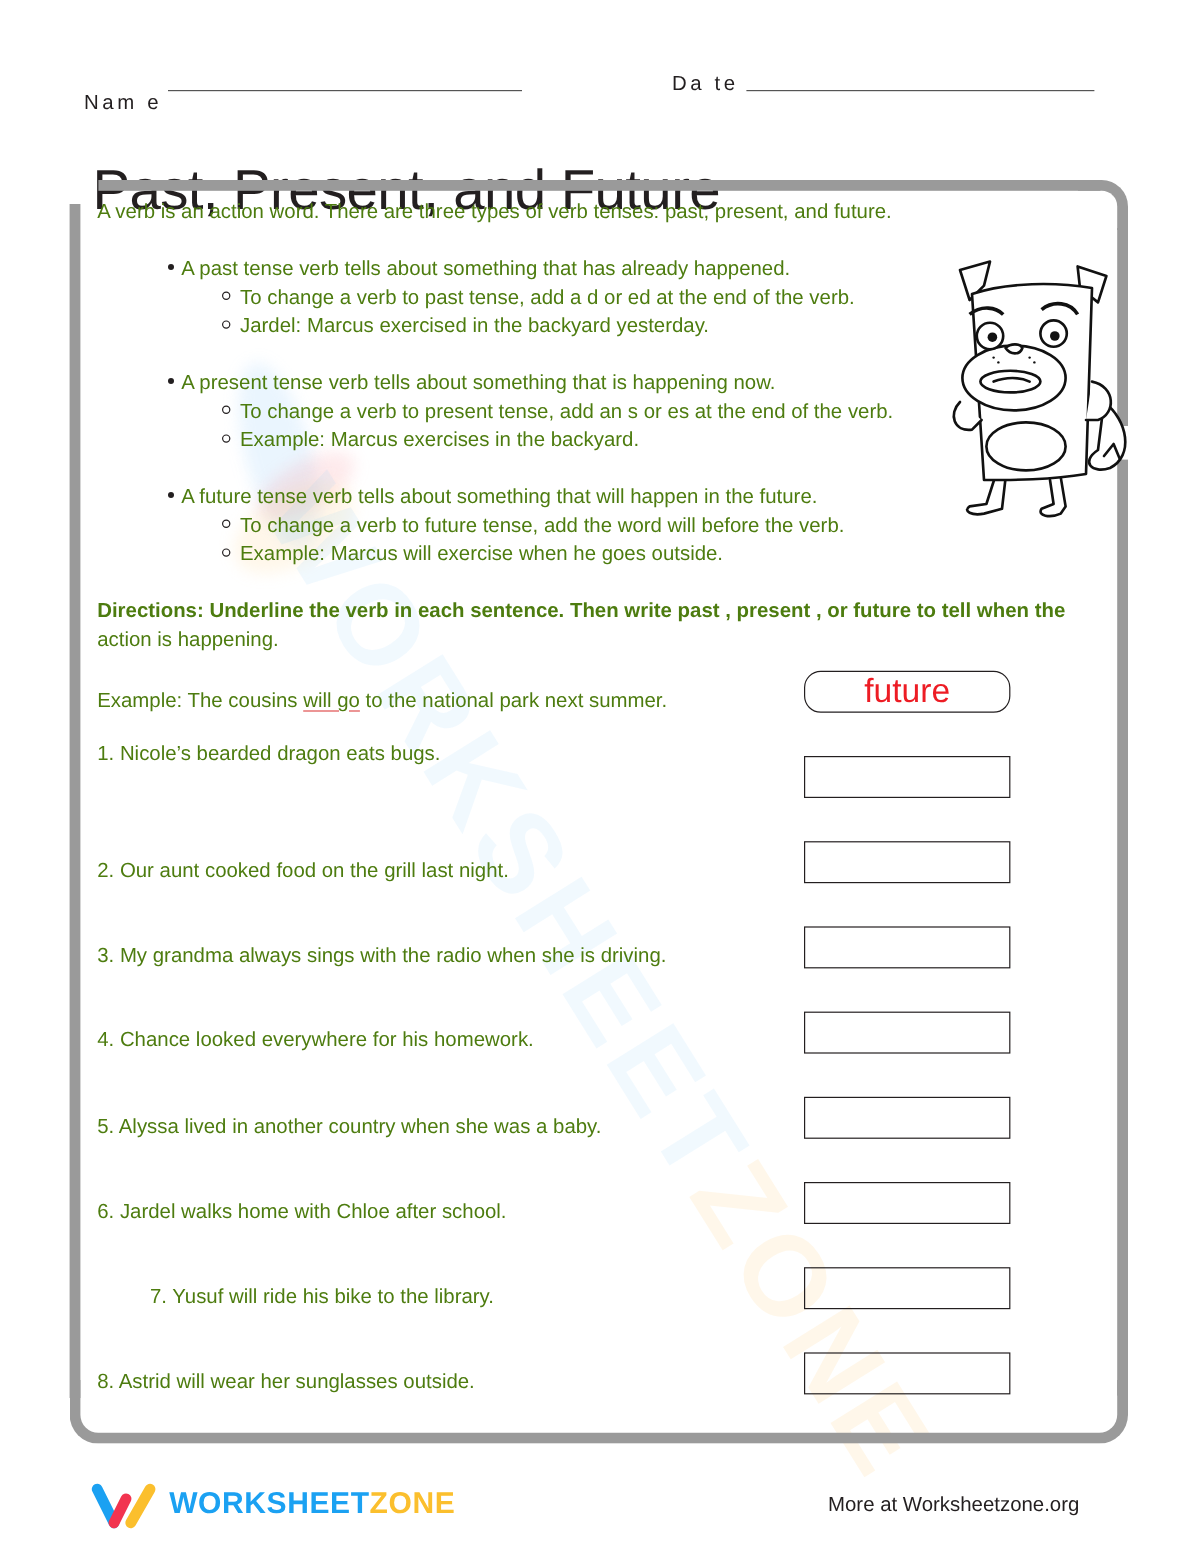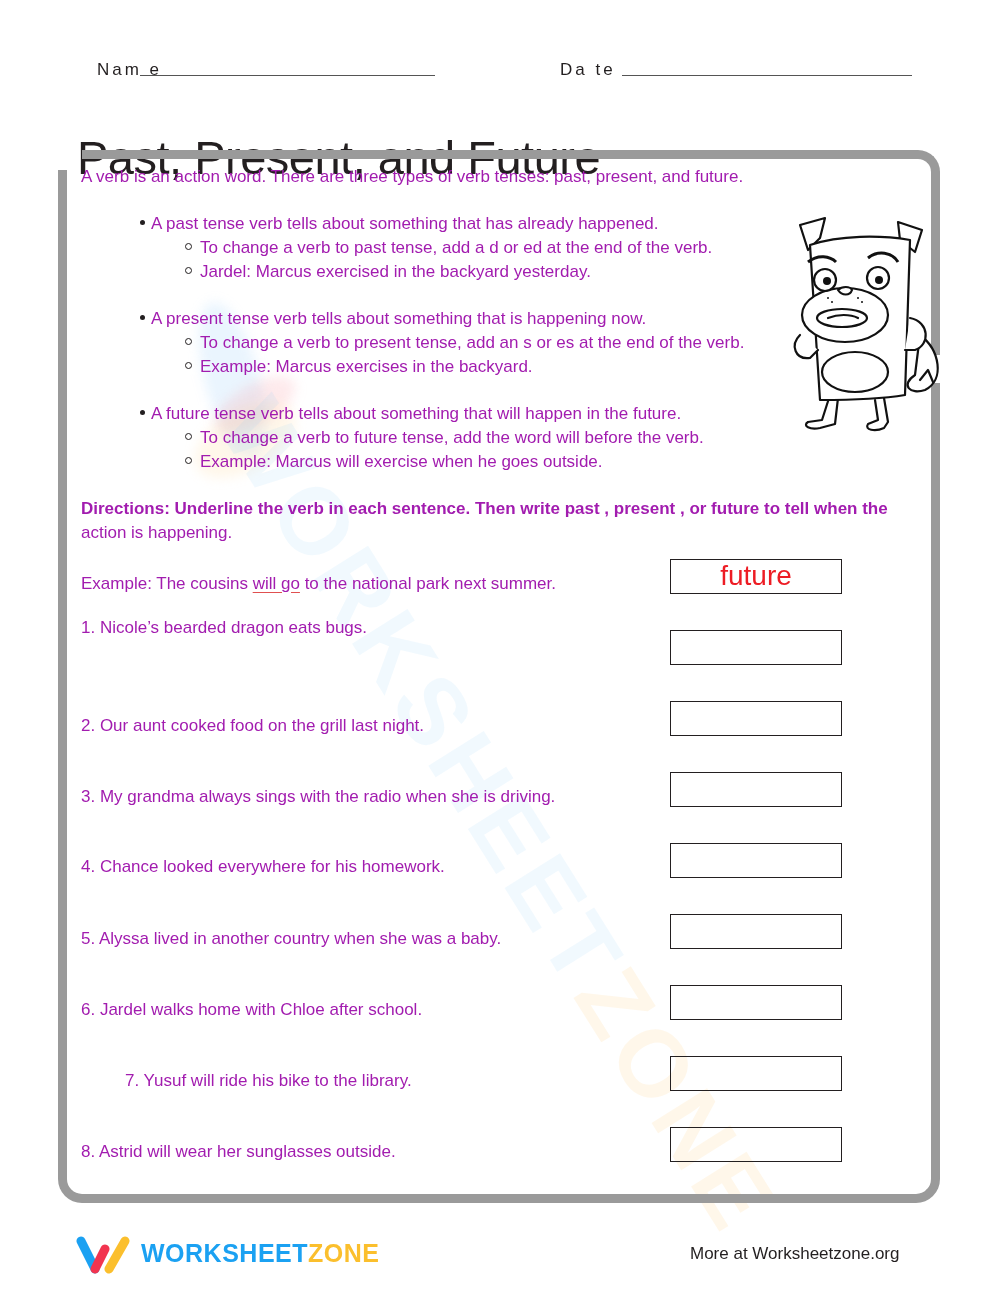--- a/index.html
+++ b/index.html
@@ -13,21 +13,21 @@
     .title { font-size: 47px; color: #231f20; letter-spacing: -0.5px; white-space: nowrap; }
 
     
     .frame-top { left: 82px; top: 150px; width: 835px; height: 9px; background: #9a9a9a; }
     .frame-tr { left: 898px; top: 150px; width: 42px; height: 42px; border-top: 9px solid #9a9a9a; border-right: 9px solid #9a9a9a; border-top-right-radius: 22px; box-sizing: border-box; }
     .frame-right-a { left: 931px; top: 190px; width: 9px; height: 165px; background: #9a9a9a; }
     .frame-right-b { left: 931px; top: 383px; width: 9px; height: 780px; background: #9a9a9a; }
     .frame-left { left: 58px; top: 170px; width: 9px; height: 995px; background: #9a9a9a; }
     .frame-bottom-wrap { left: 58px; top: 1150px; width: 882px; height: 53px; border-left: 9px solid #9a9a9a; border-right: 9px solid #9a9a9a; border-bottom: 9px solid #9a9a9a; border-bottom-left-radius: 24px; border-bottom-right-radius: 24px; box-sizing: border-box; }
 
-    .txt { font-size: 17px; white-space: nowrap; color: #a21caf; }
+    .txt { font-size: 17px; white-space: nowrap; color: #4d7c0f; }
     .bullet1 { left: 140px; }
     .bullet2 { left: 185px; }
     .dot { display: inline-block; width: 5px; height: 5px; background: #231f20; border-radius: 50%; margin-right: 6px; vertical-align: middle; position: relative; top: -2px; }
     .ring { display: inline-block; width: 5px; height: 5px; border: 1.5px solid #231f20; border-radius: 50%; margin-right: 8px; vertical-align: middle; position: relative; top: -2px; box-sizing: content-box; }
 
     .ans-box { width: 172px; height: 35px; border: 1.5px solid #231f20; box-sizing: border-box; background: transparent; }
     .ans-box.filled { color: #ed1c24; font-size: 28px; text-align: center; line-height: 32px; }
     .under-red { text-decoration: underline; text-decoration-color: #e05050; text-underline-offset: 3px; }
 
     .watermark { left: 290px; top: 380px; font-size: 95px; font-weight: bold; letter-spacing: 6px; transform: rotate(58deg); transform-origin: 0 0; color: rgba(150,205,250,0.13); white-space: nowrap; }
@@ -38,21 +38,21 @@
     .footer-link { font-size: 17px; color: #231f20; }
   </style>
 </head>
 <body>
 
 <div class="abs blob" style="left:205px;top:300px;width:55px;height:160px;background:rgba(140,200,250,0.18);transform:rotate(-15deg);"></div>
 <div class="abs blob" style="left:210px;top:385px;width:90px;height:40px;background:rgba(250,150,160,0.2);transform:rotate(-30deg);"></div>
 <div class="abs blob" style="left:190px;top:410px;width:110px;height:60px;background:rgba(255,210,140,0.18);transform:rotate(-30deg);"></div>
 <div class="abs watermark"><span>WORKSHEET</span><span class="zone">ZONE</span></div>
 
-<div class="abs hdr-label" style="left:70px;top:60px;margin-left:27px;">Nam e</div>
+<div class="abs hdr-label" style="left:70px;top:76px;">Nam e</div>
 <div class="abs hdr-line" style="left:140px;top:75px;width:295px;"></div>
 <div class="abs hdr-label" style="left:560px;top:60px;">Da te</div>
 <div class="abs hdr-line" style="left:622px;top:75px;width:290px;"></div>
 
 <div class="abs title" style="left:77px;top:85px;margin-top:45px;">Past, Present, and Future</div>
 
 <div class="abs frame-top"></div>
 <div class="abs frame-tr"></div>
 <div class="abs frame-right-a"></div>
 <div class="abs frame-right-b"></div>
@@ -110,21 +110,21 @@
       <circle cx="52" cy="92" r="1"></circle>
       <circle cx="78" cy="88" r="1"></circle>
       <circle cx="82" cy="92" r="1"></circle>
     </g>
 </svg>
 
 <div class="abs txt" style="left:81px;top:499px;font-weight:bold;">Directions:   Underline the verb  in each sentence. Then write past , present , or future  to tell when the</div>
 <div class="abs txt" style="left:81px;top:523px;">action is happening.</div>
 
 <div class="abs txt" style="left:81px;top:574px;"><span>Example:  The cousins </span><span class="under-red">will go</span><span> to the national park next summer.</span></div>
-<div class="abs ans-box filled" style="left:670px;top:559px;">future</div>
+<div class="abs ans-box filled" style="left:670px;top:559px;border-radius:14px;">future</div>
 
 <div class="abs txt" style="left:81px;top:618px;text-align:right;">1. Nicole’s bearded dragon eats bugs.</div>
 <div class="abs ans-box" style="left:670px;top:630px;"></div>
 
 <div class="abs txt" style="left:81px;top:716px;">2. Our aunt cooked food on the grill last night.</div>
 <div class="abs ans-box" style="left:670px;top:701px;"></div>
 
 <div class="abs txt" style="left:81px;top:787px;">3. My grandma always sings with the radio when she is driving.</div>
 <div class="abs ans-box" style="left:670px;top:772px;"></div>
 

